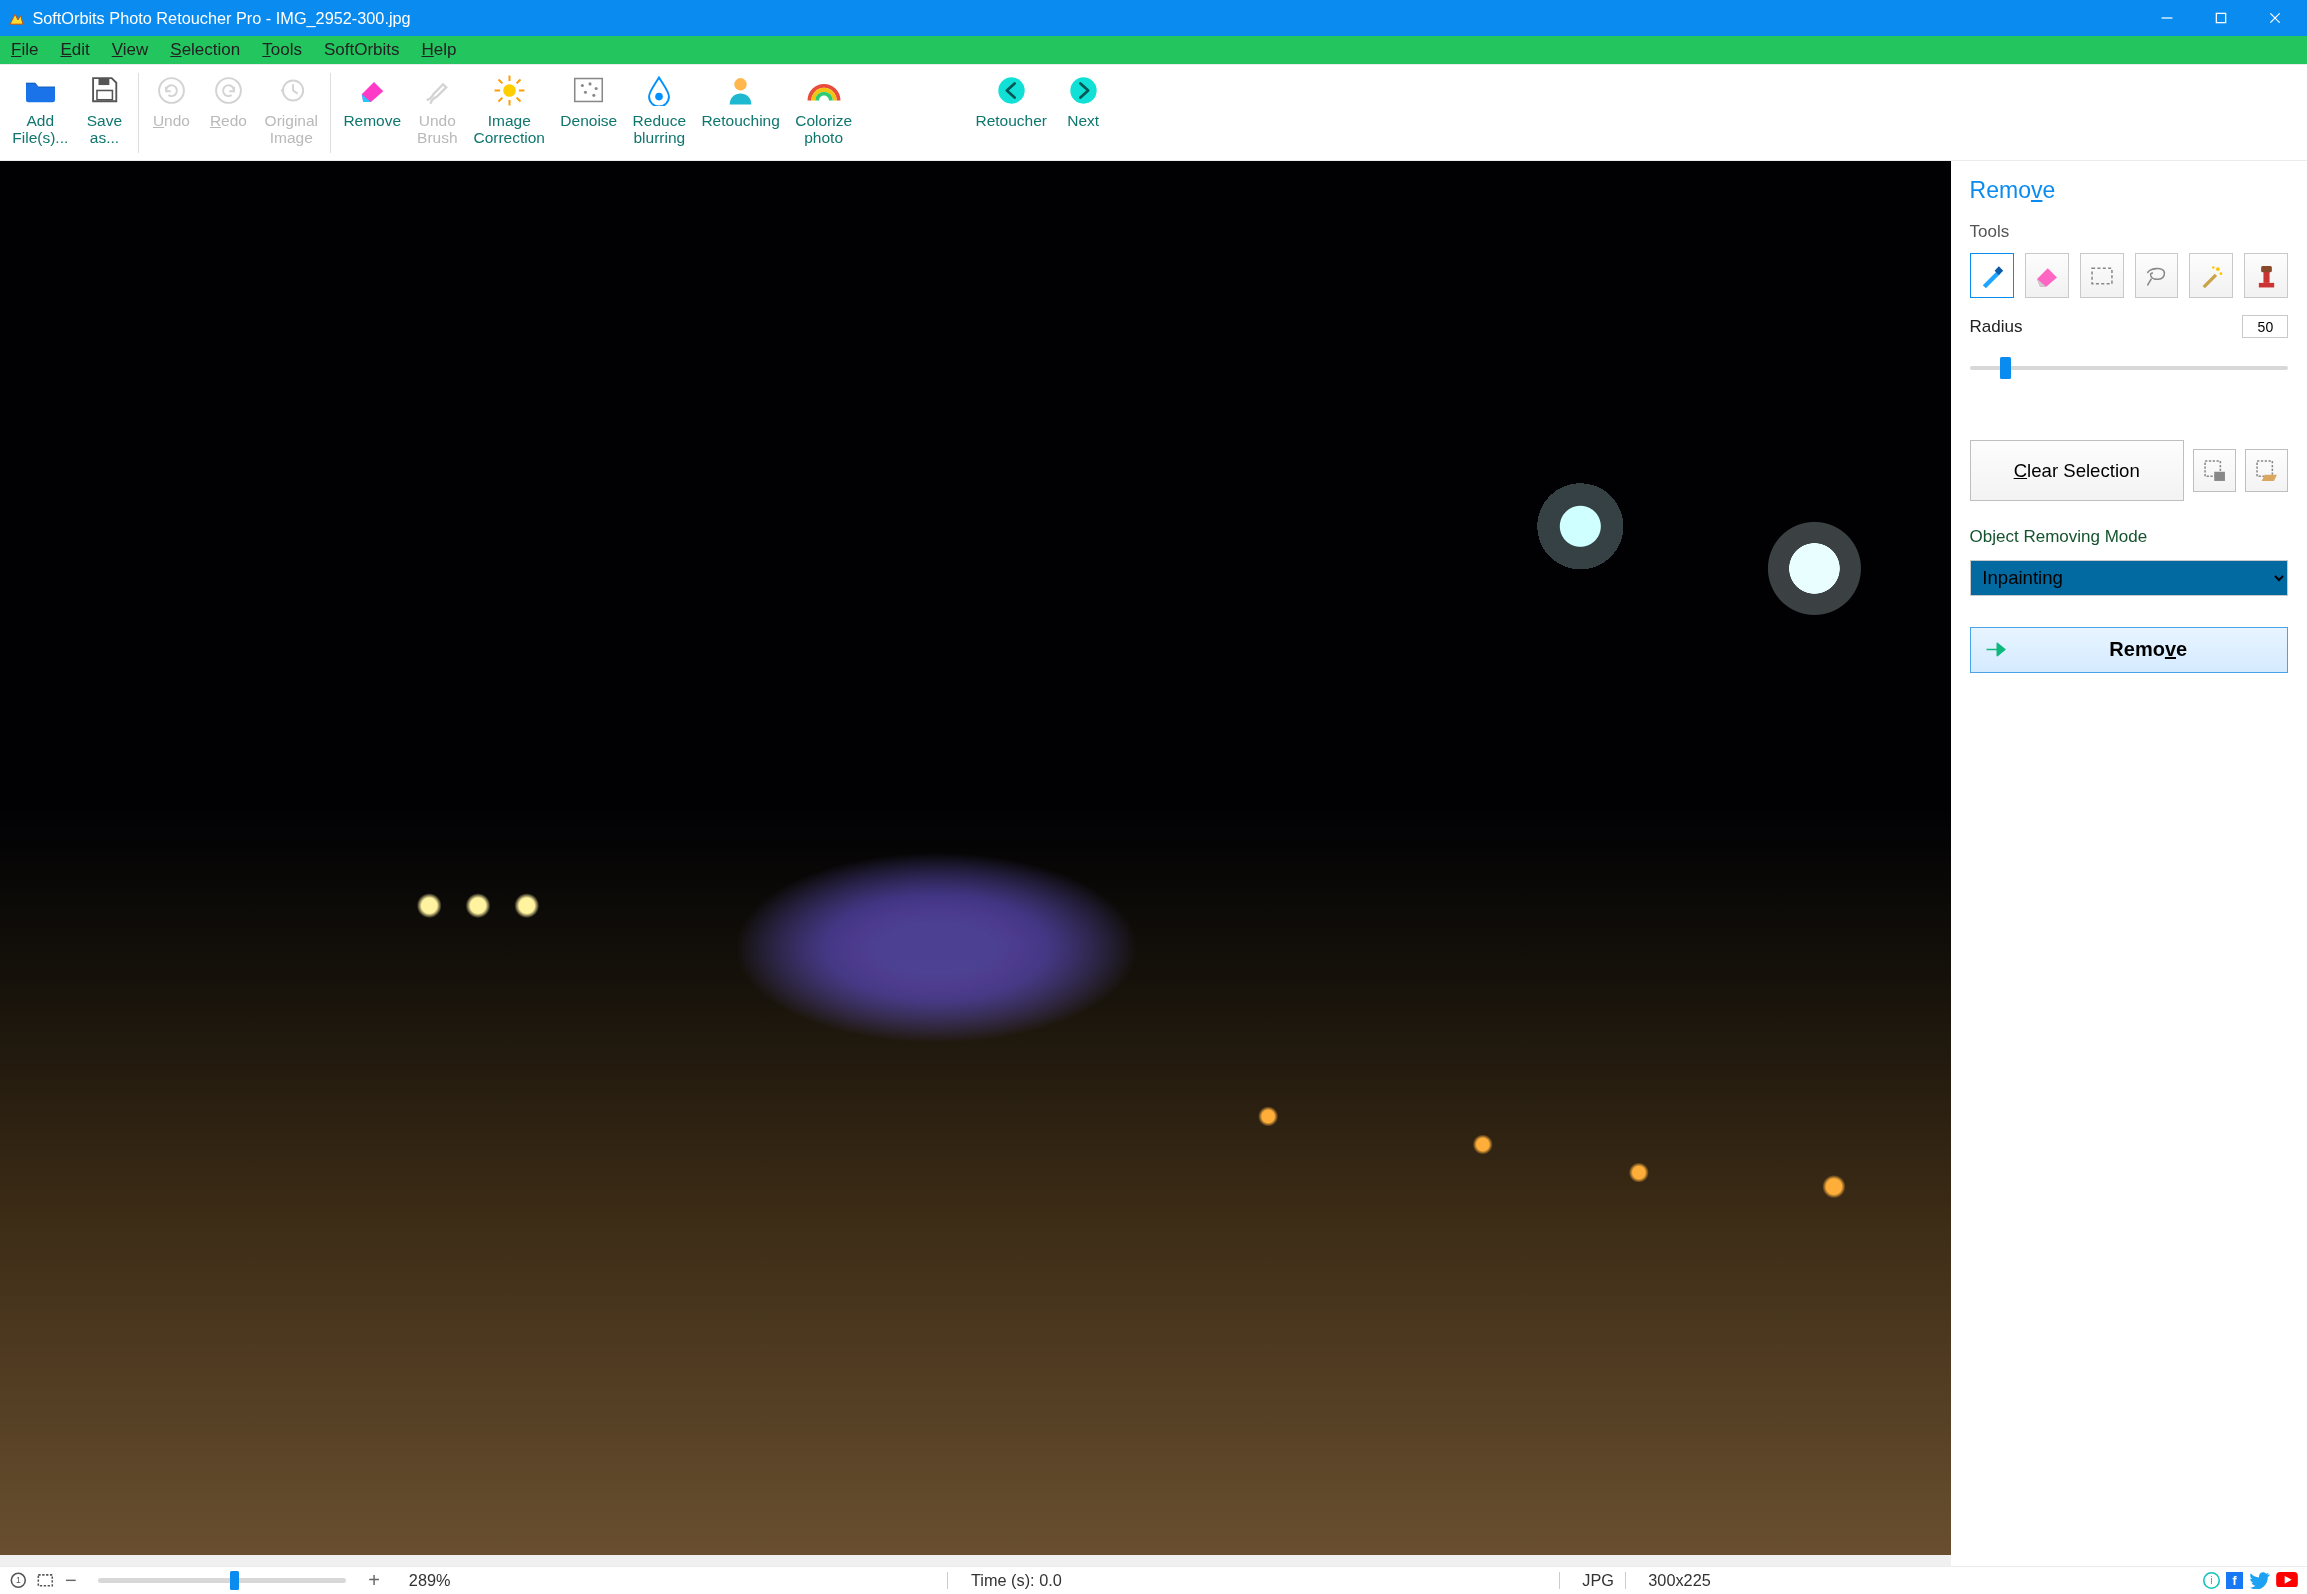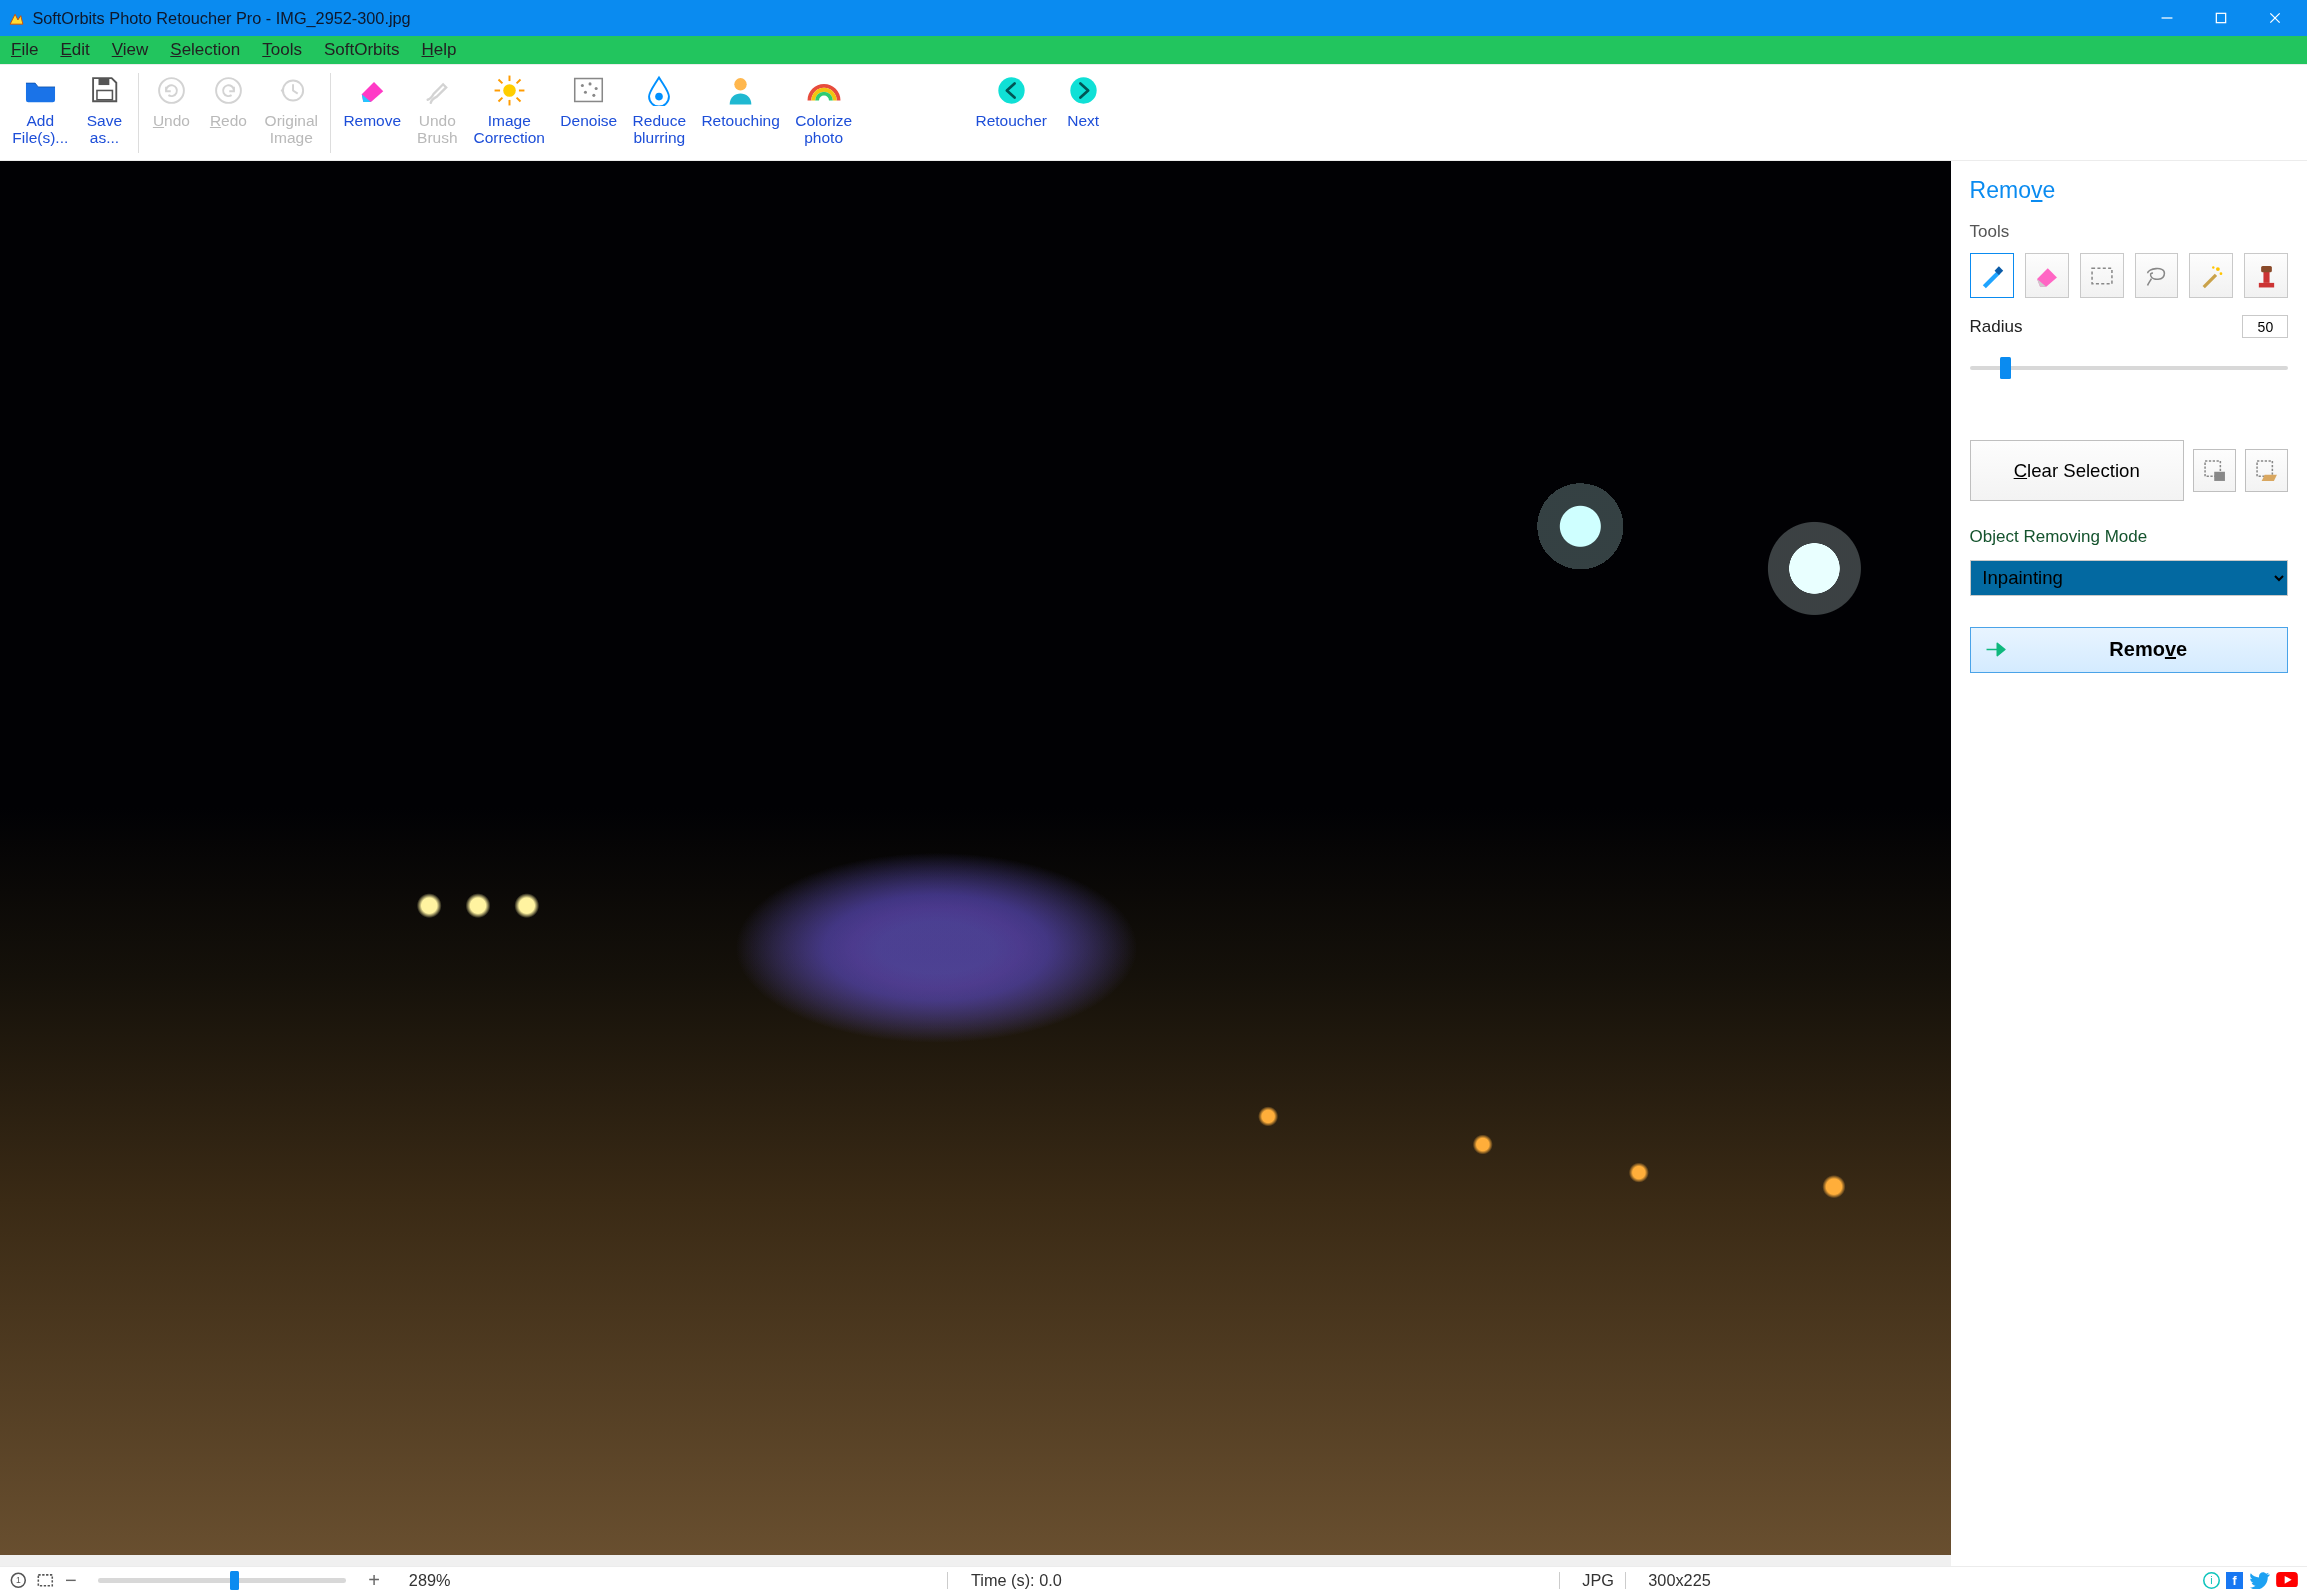--- a/index.html
+++ b/index.html
@@ -5,21 +5,21 @@
   * { margin: 0; padding: 0; box-sizing: border-box; font-family: "Segoe UI", Tahoma, sans-serif; }
   html, body { width: 100%; height: 100%; background: #fff; }
 
   
   .titlebar {
     height: 36px;
     background: #0a8bf0;
     display: flex;
     align-items: center;
     padding: 0 4.6px 0 7.7px;
-    color: #0f172a;
+    color: #ffffff;
     font-size: 16.3px;
   }
   .titlebar .app-icon {
     width: 17px; height: 17px; margin-right: 7.7px;
   }
   .titlebar .title-text { flex: 0 0 auto; }
   .titlebar .spacer { flex: 1; }
   .titlebar .win-btn {
     width: 54px; height: 36px;
     display: flex; align-items: center; justify-content: center;
@@ -62,21 +62,21 @@
   }
   .ribbon-btn {
     display: flex;
     flex-direction: column;
     align-items: center;
     justify-content: flex-start;
     padding: 6.2px 7.7px 3.1px;
     min-width: 57px;
     text-align: center;
     line-height: 1.1;
-    color: #1d4ed8;
+    color: #0f766e;
   }
   .ribbon-btn.disabled { color: #b9b9b9; }
   .ribbon-btn .icon-slot {
     height: 37px;
     display: flex; align-items: center; justify-content: center;
     margin-bottom: 3.1px;
   }
   .ribbon-btn .label { white-space: nowrap; }
   .ribbon-btn .label2 { white-space: nowrap; }
 

